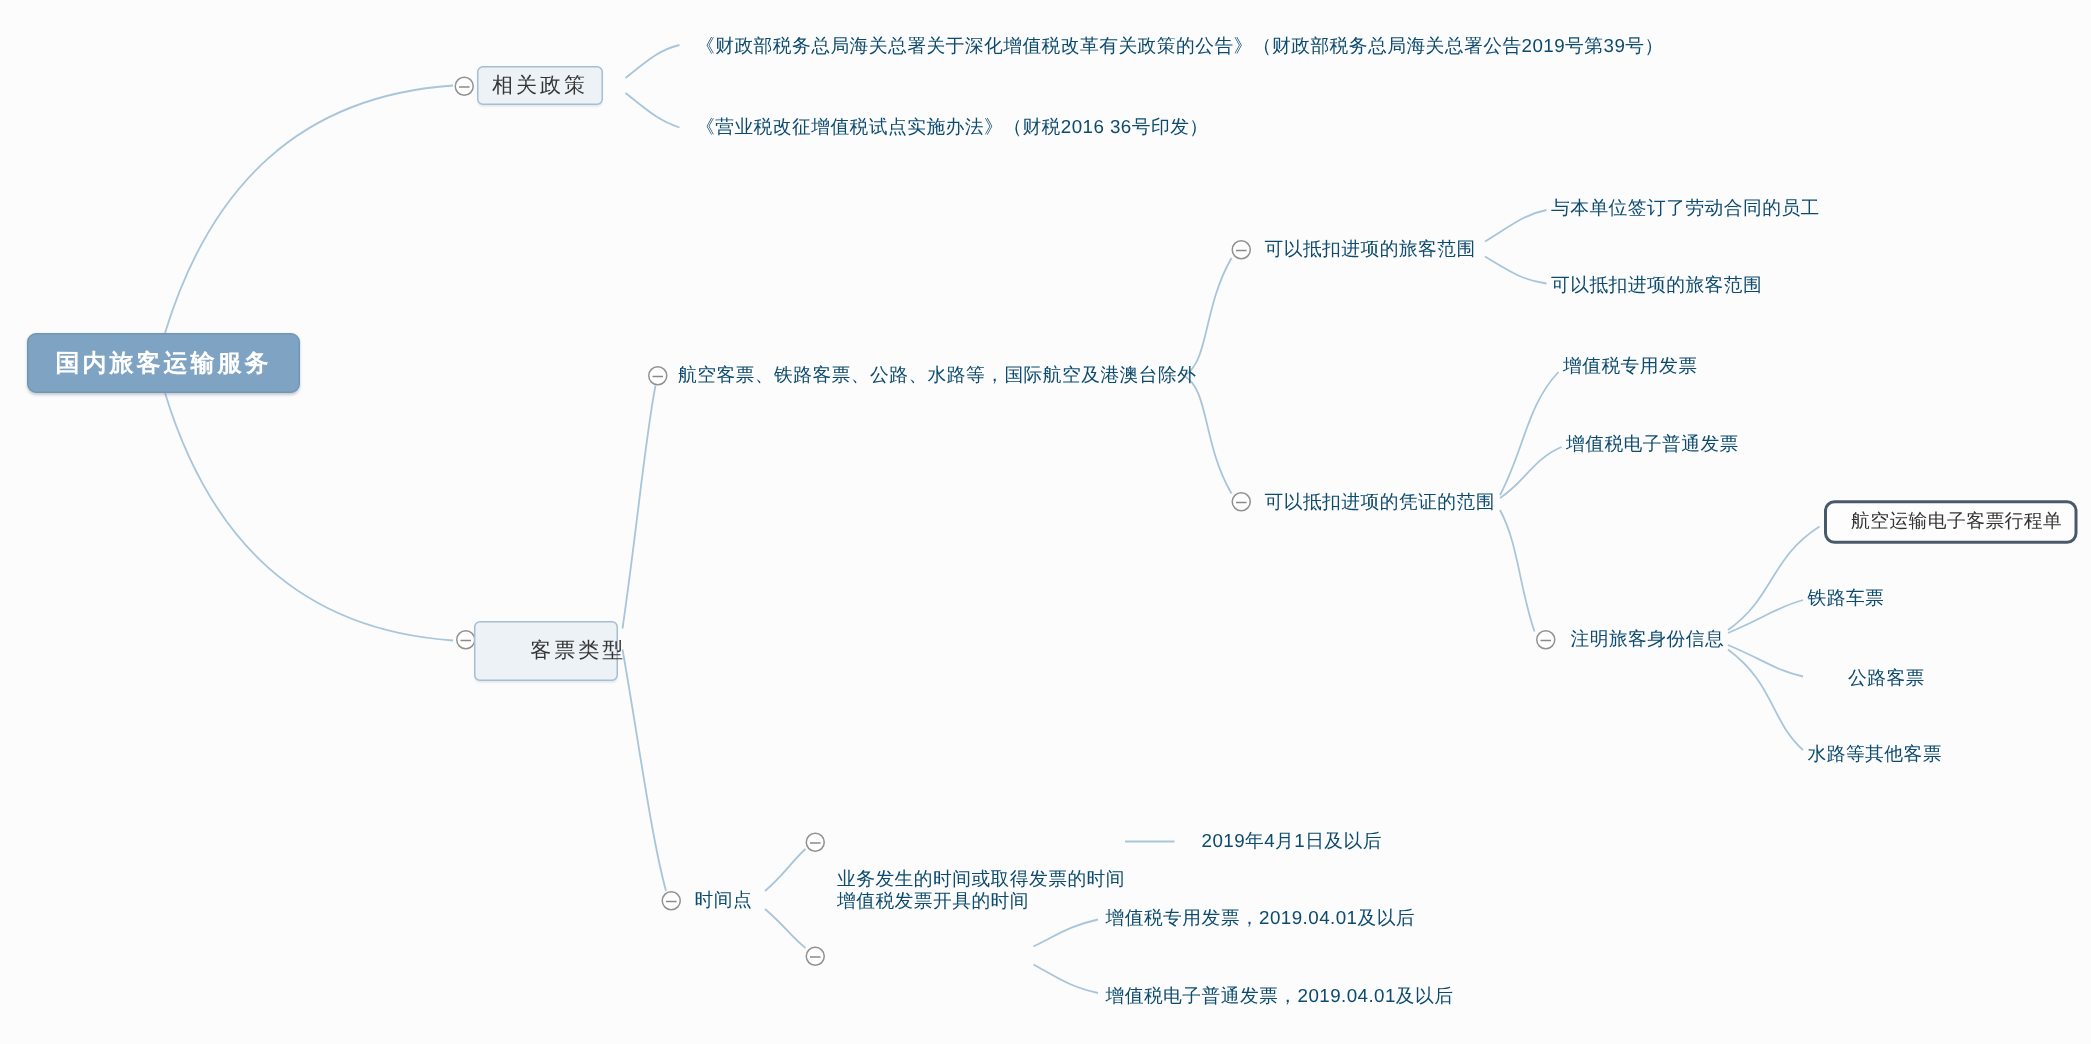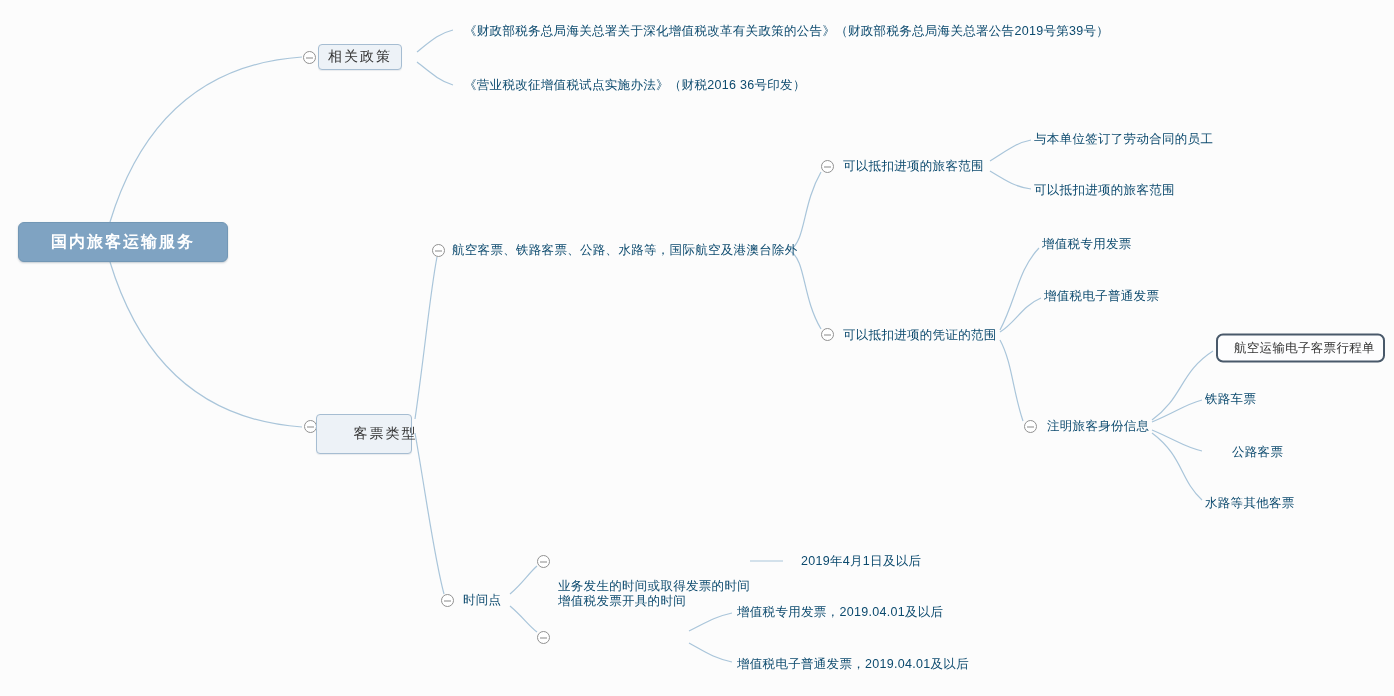--- a/index.html
+++ b/index.html
@@ -60,21 +60,21 @@
     <path d="M 1152 422 C 1178 411 1184 405 1202 400"></path>
     <path d="M 1152 430 C 1178 441 1184 447 1202 451"></path>
     <path d="M 1152 433 C 1183 456 1180 480 1202 500"></path>
     <path d="M 510 594 C 523 583 528 574 537 566"></path>
     <path d="M 510 606 C 523 617 528 625 537 632"></path>
     <path d="M 750 561 L 783 561"></path>
     <path d="M 689 631 C 707 622 714 617 732 613"></path>
     <path d="M 689 643 C 707 653 714 658 732 662"></path>
   </svg>
 
-  <div class="root-node" style="left:18px;top:222px;width:210px;height:40px;">国内旅客运输服务</div>
+  <div class="root-node" style="left:18px;top:222px;width:182px;height:40px;">国内旅客运输服务</div>
 
   <span class="collapse" style="left:303px;top:51px;"></span>
   <div class="box" style="left:318px;top:44px;width:84px;height:26px;">相关政策</div>
   <div class="txt" style="left:464px;top:31px;">《财政部税务总局海关总署关于深化增值税改革有关政策的公告》（财政部税务总局海关总署公告2019号第39号）</div>
   <div class="txt" style="left:464px;top:85px;">《营业税改征增值税试点实施办法》（财税2016 36号印发）</div>
 
   <span class="collapse" style="left:304px;top:420px;"></span>
   <div class="box" style="left:316px;top:414px;width:96px;height:40px;padding-left:43px;">客票类型</div>
 
   <span class="collapse" style="left:432px;top:244px;"></span>

